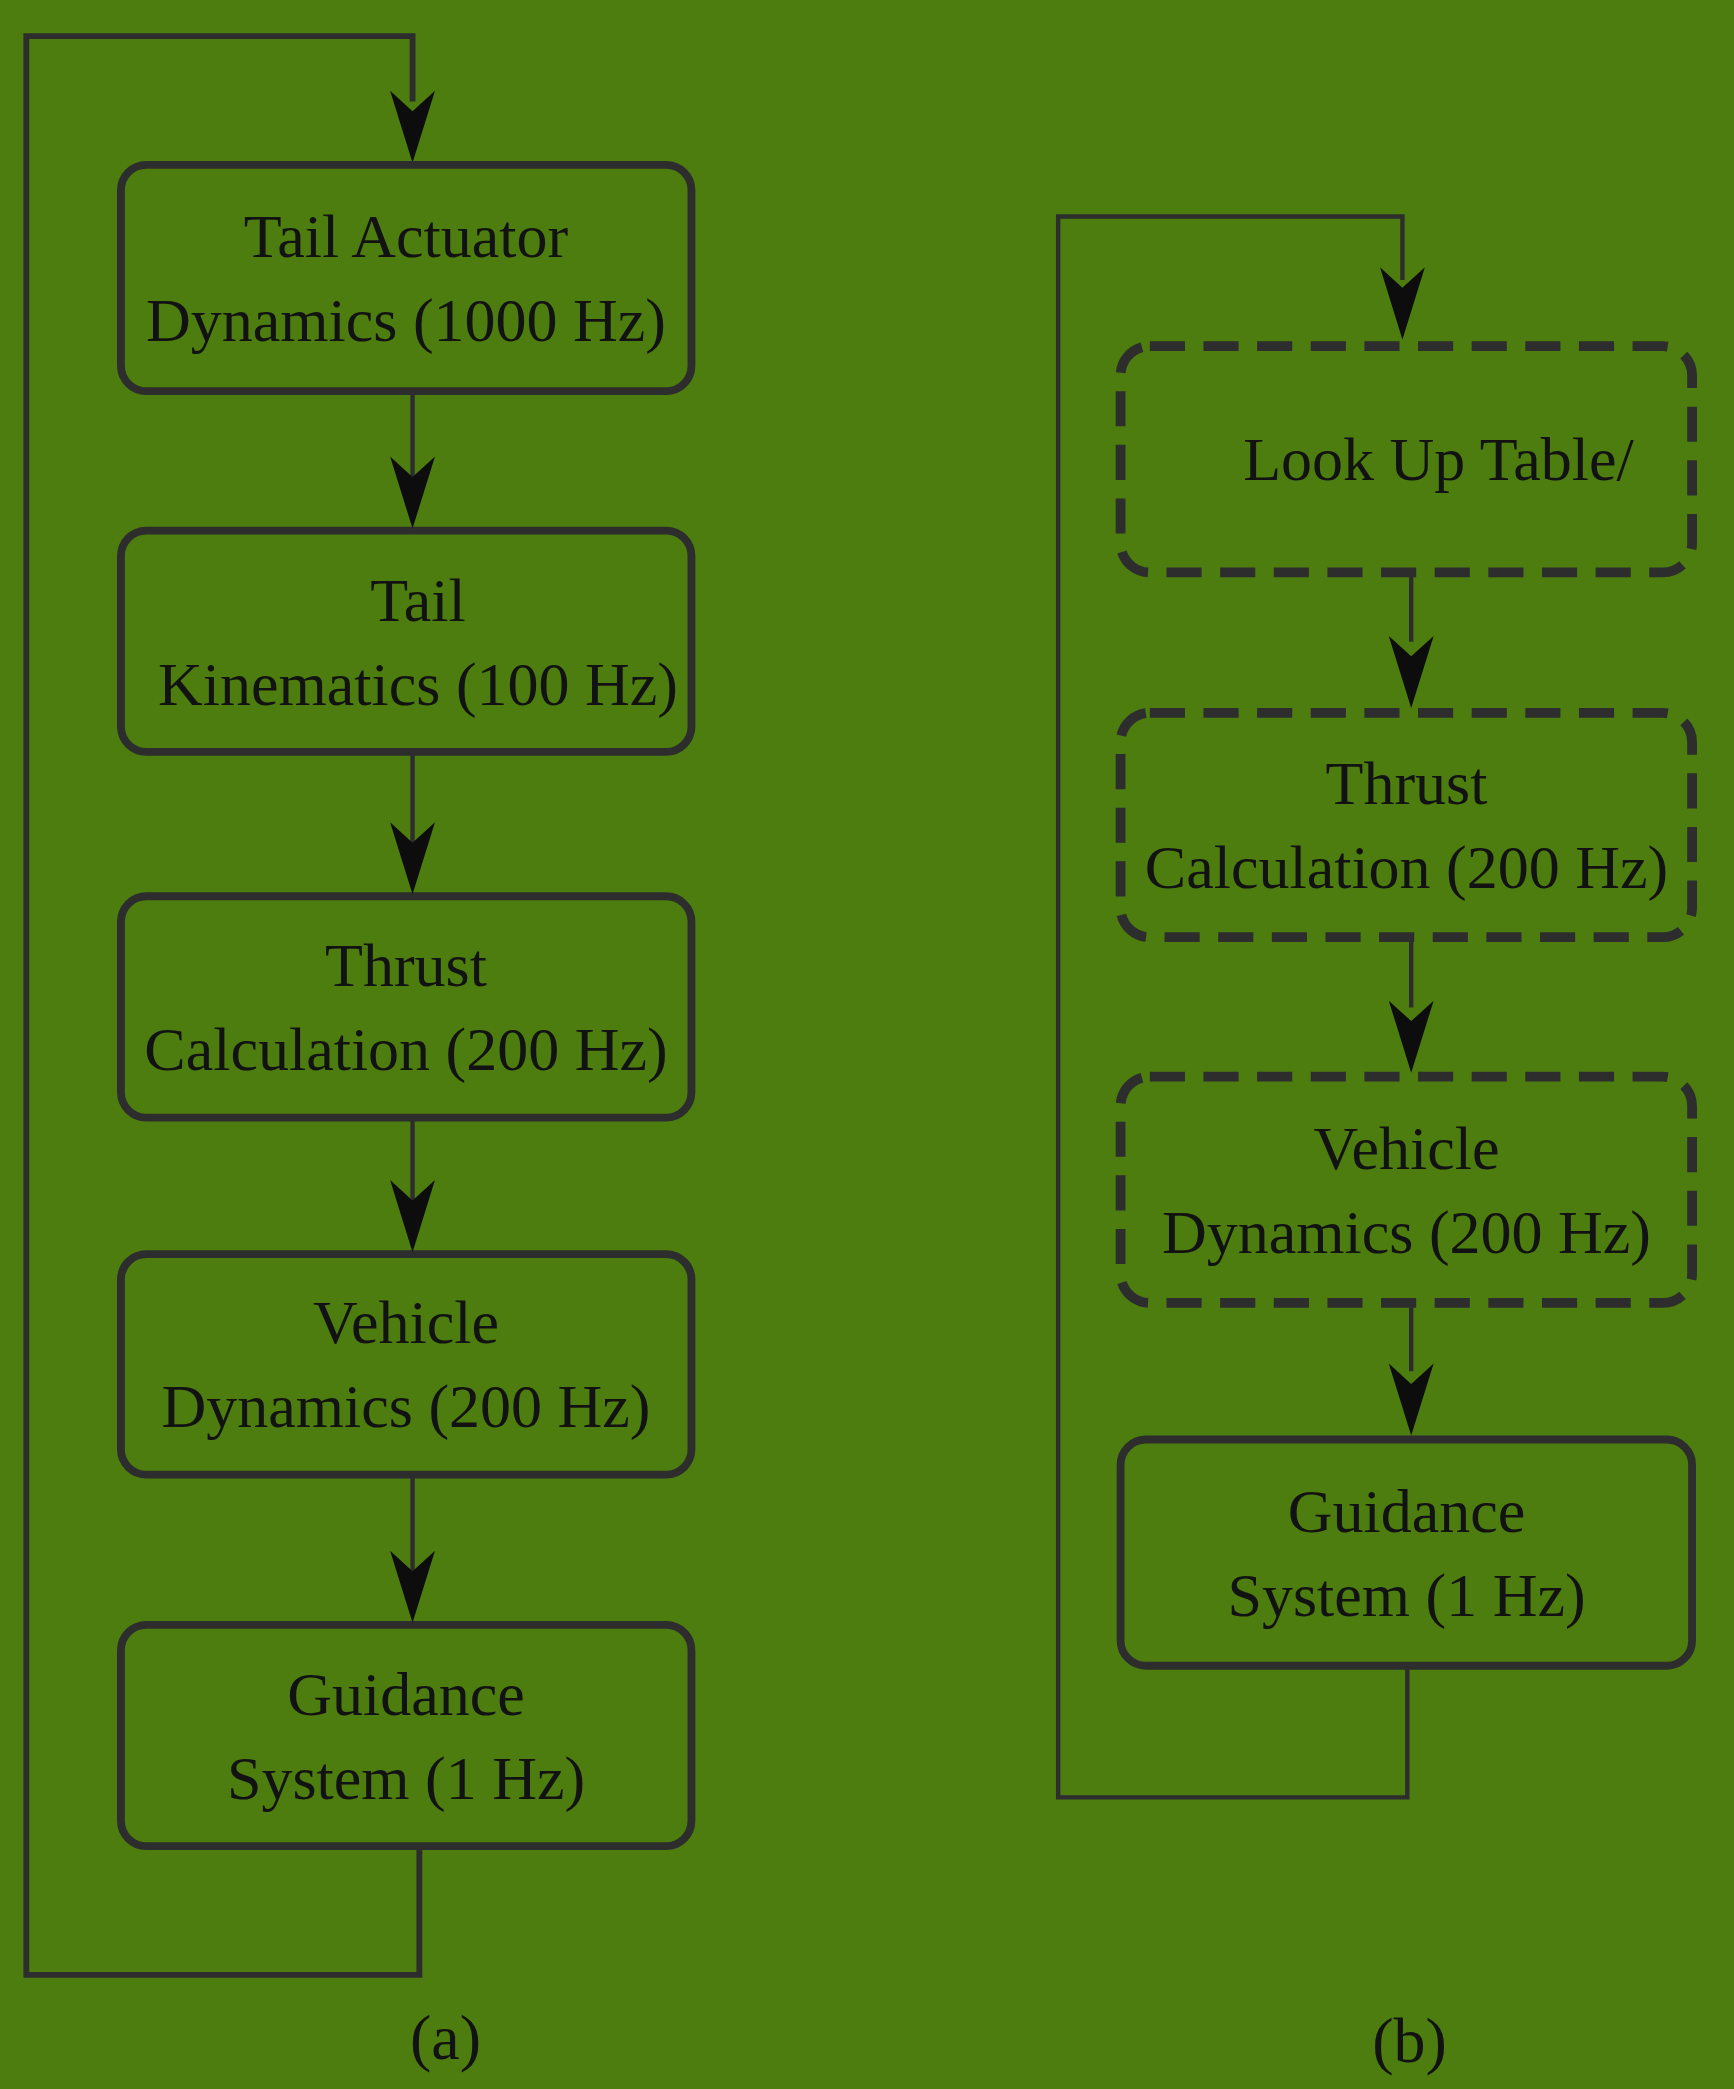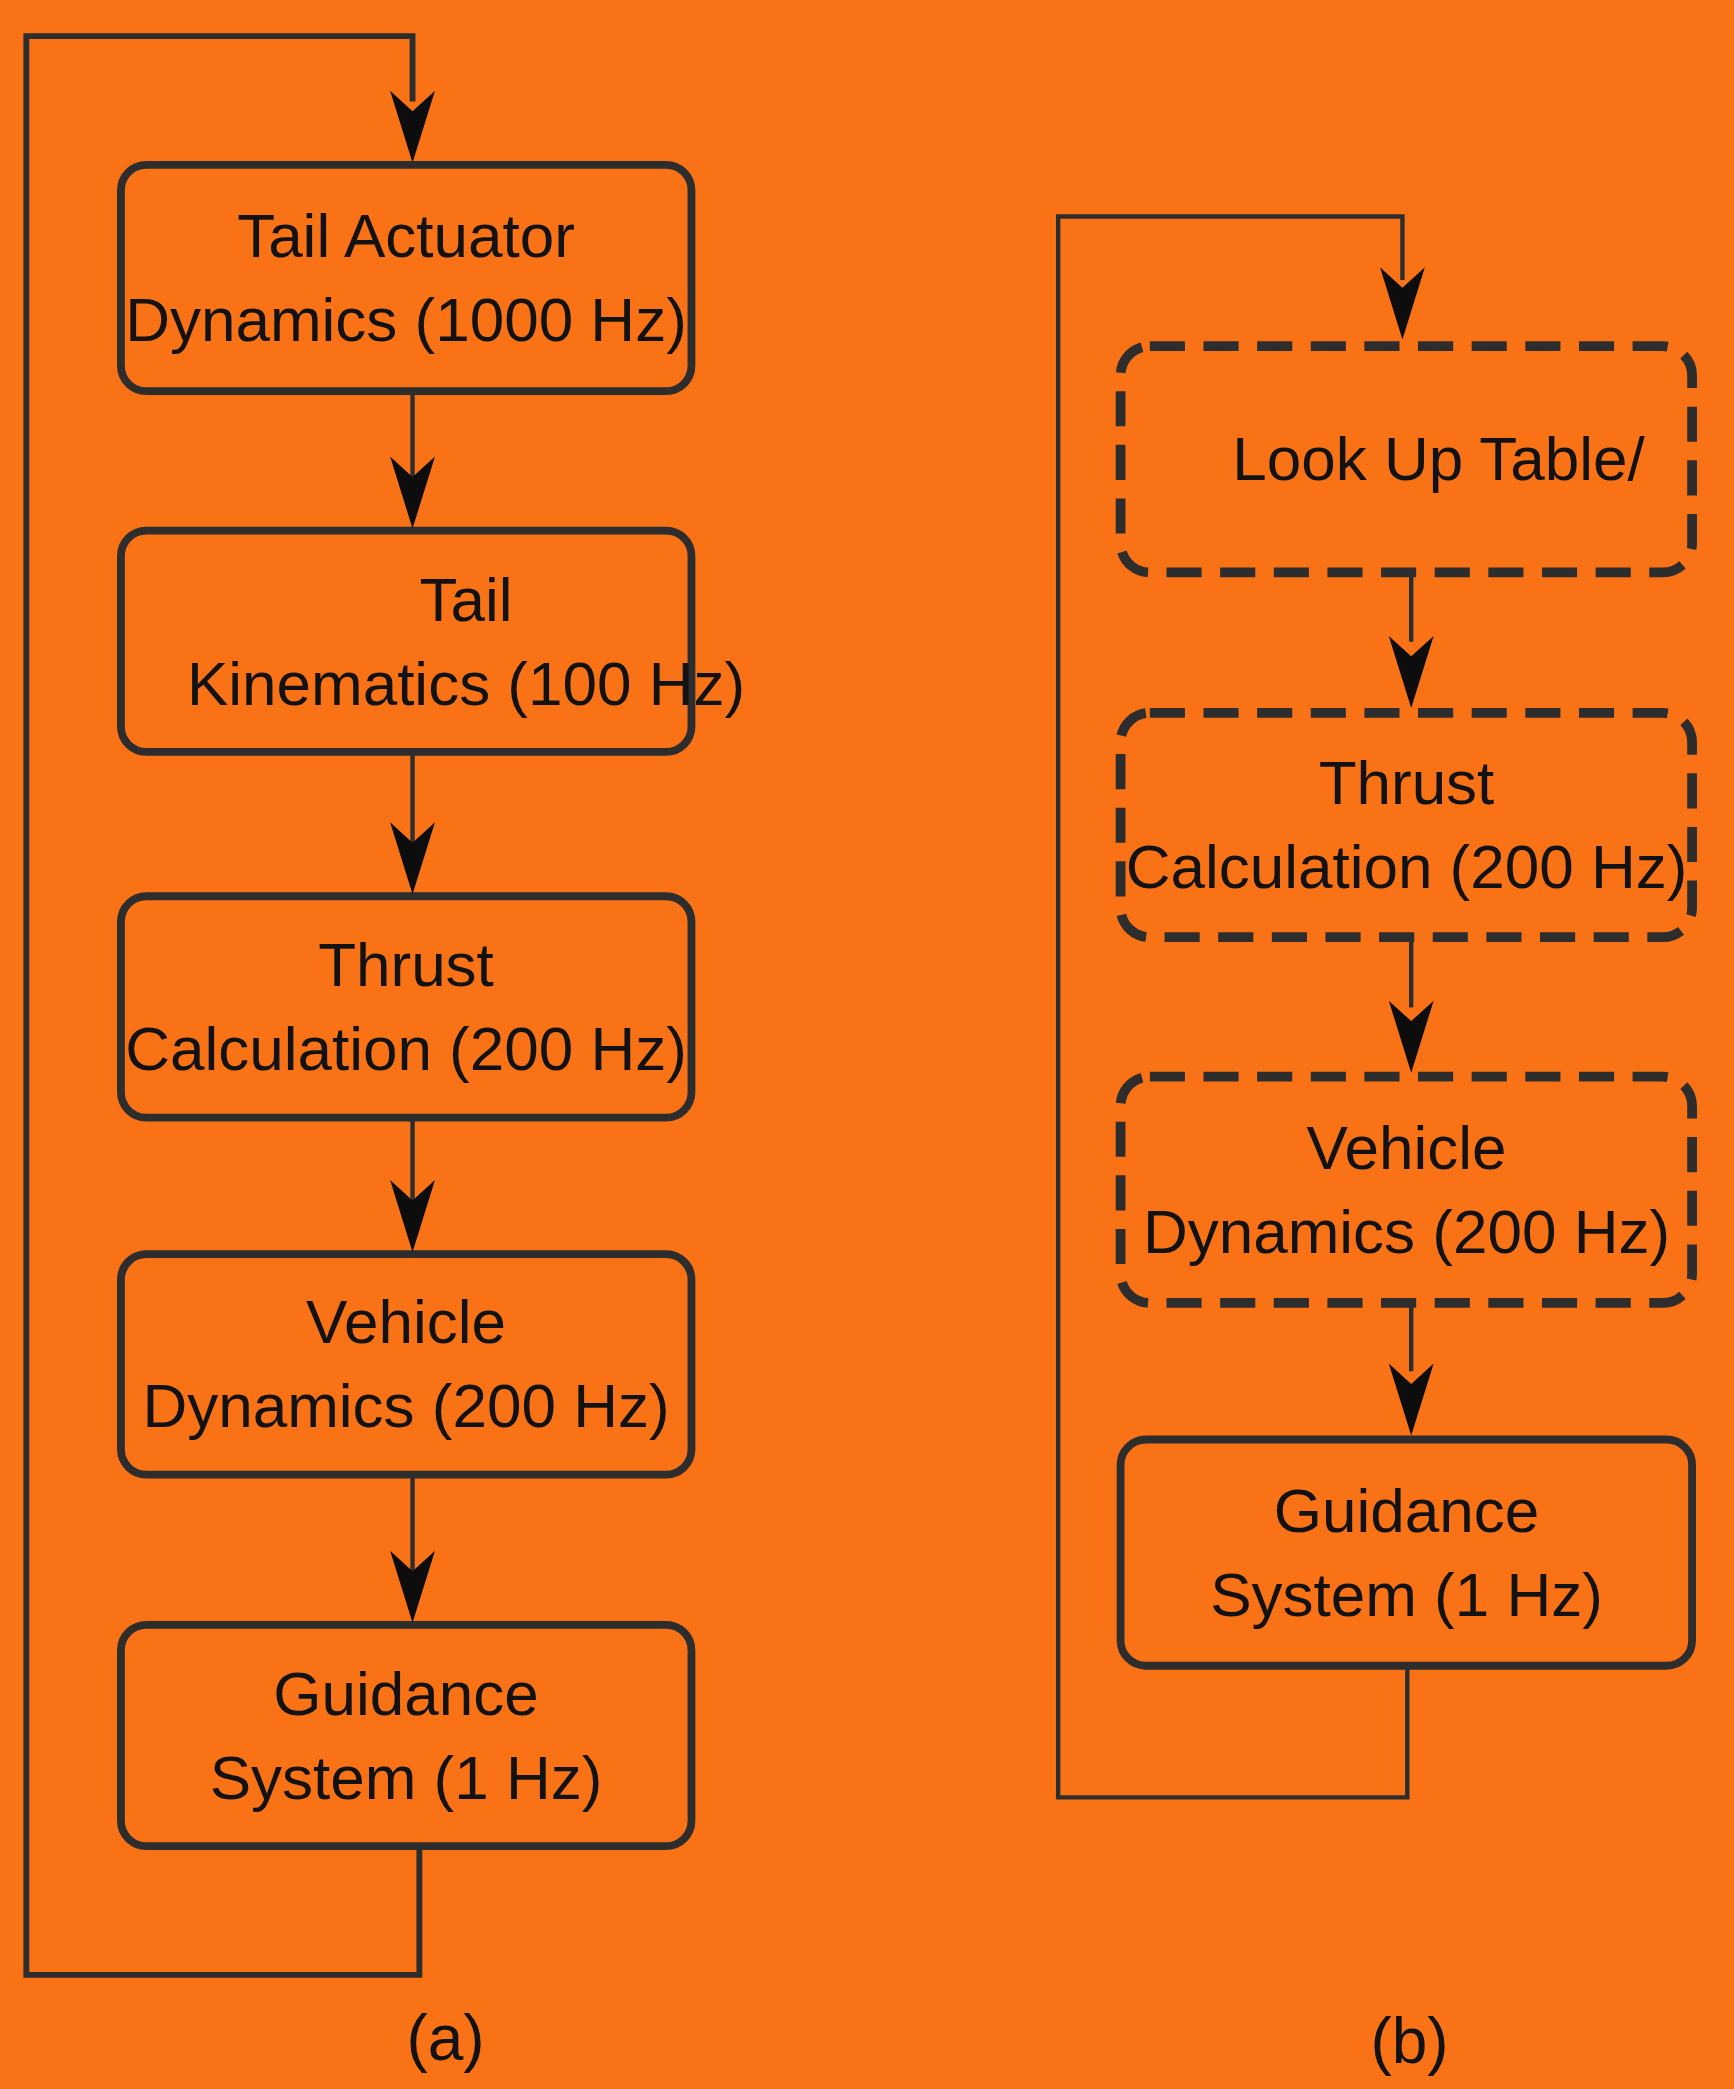--- a/index.html
+++ b/index.html
@@ -4,22 +4,22 @@
 <style>
   html, body {
     margin: 0;
     padding: 0;
     background: #ffffff;
   }
   #canvas {
     position: relative;
     width: 1735px;
     height: 2090px;
-    background: #f97316;
-    font-family: Liberation Sans, sans-serif;
+    background: #4d7c0f;
+    font-family: Liberation Serif, serif;
     color: #121212;
     overflow: hidden;
   }
   #wires {
     position: absolute;
     left: 0;
     top: 0;
     width: 1735px;
     height: 2090px;
   }
@@ -93,21 +93,21 @@
       <polygon fill="#0d0d0d" stroke="none" points="1447,1100 1424,1026 1447,1047 1470,1026"></polygon>
       <line x1="1447" y1="1338" x2="1447" y2="1406"></line>
       <polygon fill="#0d0d0d" stroke="none" points="1447,1472 1424,1398 1447,1419 1470,1398"></polygon>
     </g>
   </svg>
 
   <div class="box-text" style="left:117px; top:161px; width:578px; height:234px;">
     <span>Tail Actuator</span>
     <span>Dynamics (1000 Hz)</span>
   </div>
-  <div class="box-text" style="left:117px; top:527px; width:602px; height:229px;padding-left:48px;">
+  <div class="box-text" style="left:117px; top:527px; width:602px; height:229px;">
     <span>Tail</span>
     <span>Kinematics (100 Hz)</span>
   </div>
   <div class="box-text" style="left:117px; top:892px; width:578px; height:229px;">
     <span>Thrust</span>
     <span>Calculation (200 Hz)</span>
   </div>
   <div class="box-text" style="left:117px; top:1250px; width:578px; height:228px;">
     <span>Vehicle</span>
     <span>Dynamics (200 Hz)</span>

